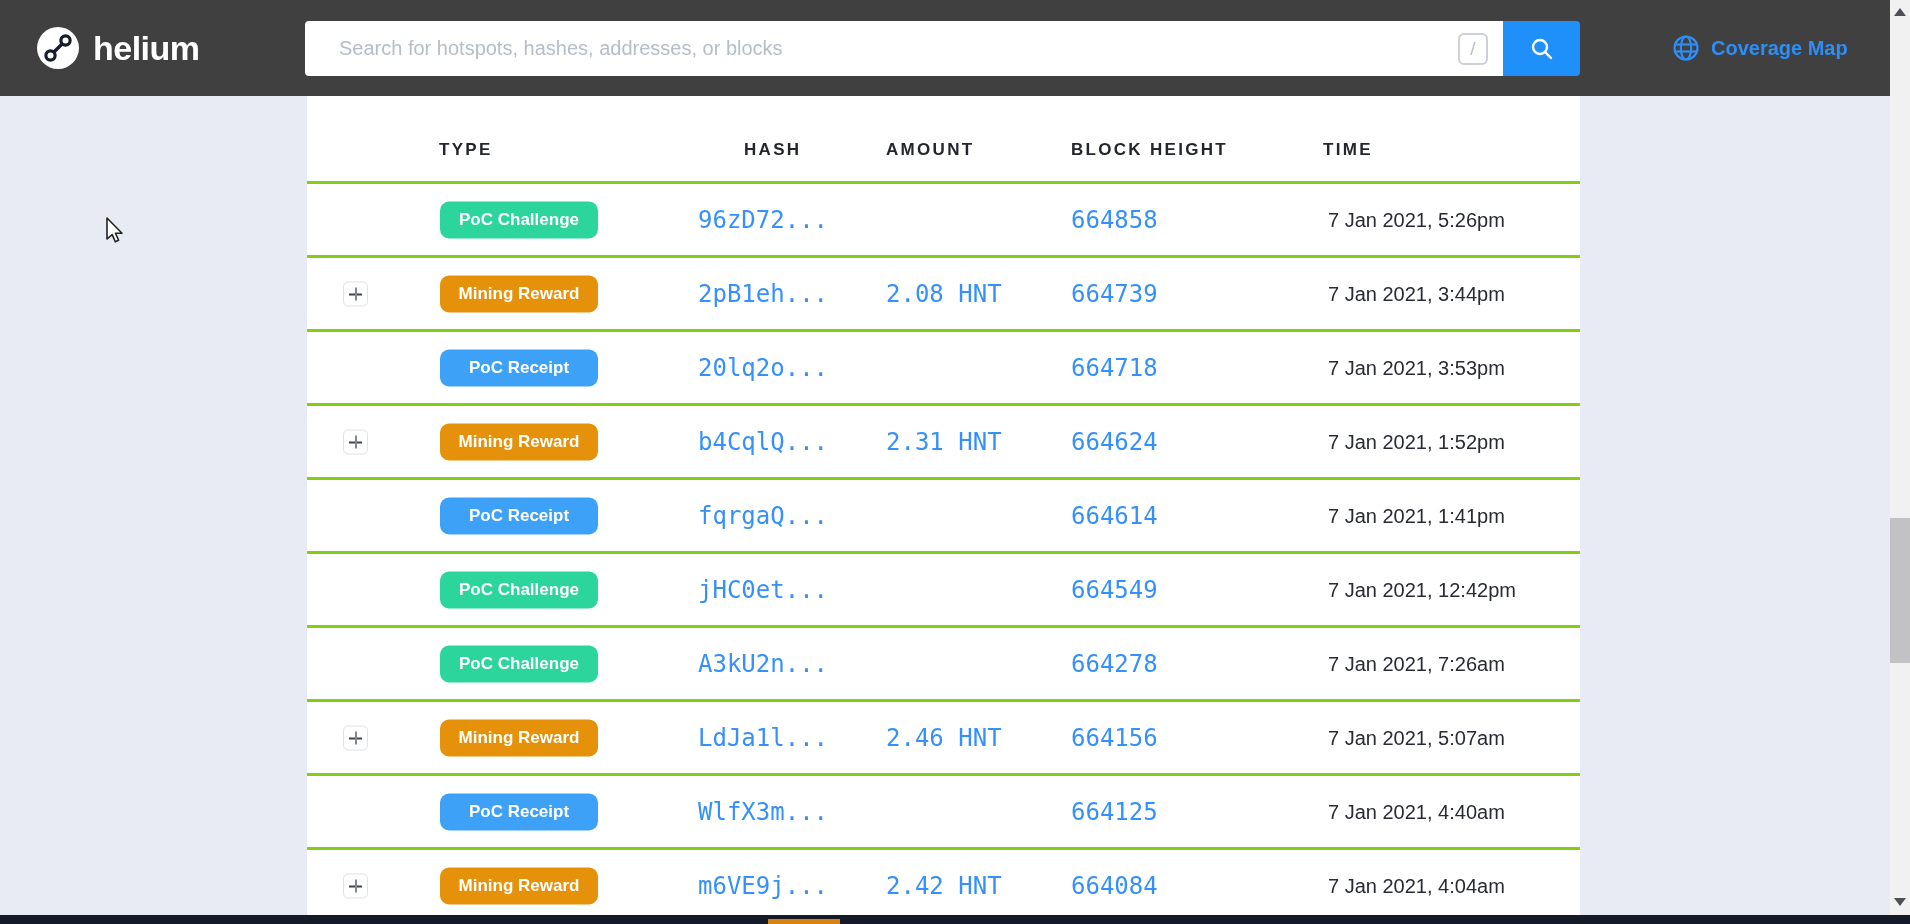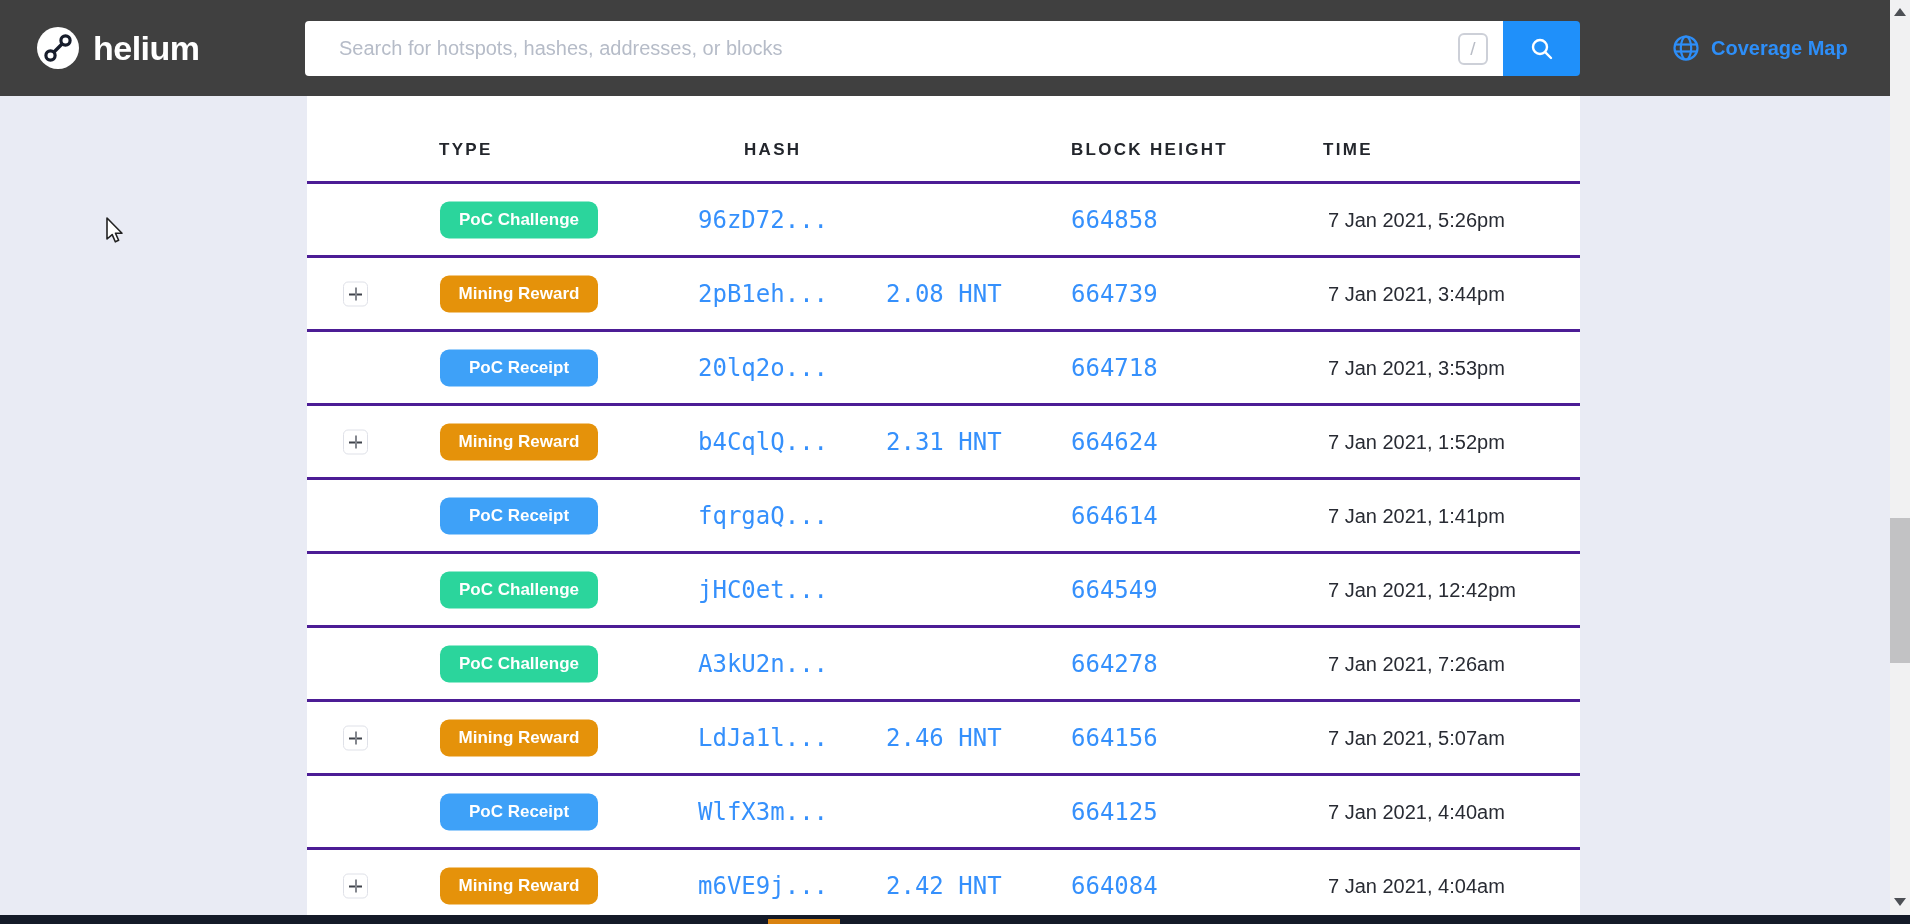--- a/index.html
+++ b/index.html
@@ -18,21 +18,21 @@
   .coverage { position:absolute; left:1672px; top:0; height:96px; display:flex; align-items:center; gap:11px; text-decoration:none; cursor:pointer; }
   .coverage-label { color:#2d8ef8; font-size:20px; font-weight:700; }
 
   
   .card { position:absolute; left:307px; top:96px; width:1273px; height:828px; background:#ffffff; overflow:hidden; z-index:1; }
   .thead { position:relative; height:85px;border-radius:22px; }
   .th { position:absolute; top:0; height:85px; display:flex; align-items:center; padding-top:22px; font-size:17px; font-weight:700; letter-spacing:2.3px; color:#23262c; }
   .th-type { left:132px; } .th-hash { left:391px;margin-left:46px; } .th-amount { left:579px; }
   .th-block { left:764px; } .th-time { left:1016px; }
 
-  .row { position:relative; height:74px; border-top:3px solid #4c1d95; background:#fff; }
+  .row { position:relative; height:74px; border-top:3px solid #84cc16; background:#fff; }
   .cell { position:absolute; top:50%; transform:translateY(-50%); white-space:nowrap; }
   .mono { font-family:"DejaVu Sans Mono", monospace; font-size:24px; }
   .link { color:#3590fc; text-decoration:none; cursor:pointer; }
   .c-hash { left:391px; } .c-amount { left:579px; } .c-block { left:764px; }
   .c-time { left:1021px; font-size:20px; color:#282b33; }
 
   .expand { position:absolute; left:36px; top:50%; transform:translateY(-50%); width:25px; height:25px; background:#fff; border:1px solid #dfe1e8; border-radius:5px; cursor:pointer; }
   .expand .ph { position:absolute; left:5px; top:11px; width:13px; height:2px; background:#3f434b; }
   .expand .pv { position:absolute; left:11px; top:5px; width:2px; height:13px; background:#84878e; }
 
@@ -83,20 +83,21 @@
       <line x1="3" y1="17.5" x2="25" y2="17.5" stroke="#2d8ef8" stroke-width="2.2"></line>
     </svg>
     <span class="coverage-label">Coverage Map</span>
   </a>
 </div>
 
 <div class="card">
   <div class="thead">
     <span class="th th-type">TYPE</span>
     <span class="th th-hash">HASH</span>
+    <span class="th th-amount">AMOUNT</span>
     <span class="th th-block">BLOCK HEIGHT</span>
     <span class="th th-time">TIME</span>
   </div>
   <div id="tbody">
       <div class="row">
 
     <span class="badge" style="background: rgb(43, 213, 156);">PoC Challenge</span>
     <a class="cell c-hash mono link">96zD72...</a>
     <span class="cell c-amount mono link"></span>
     <a class="cell c-block mono link">664858</a>

